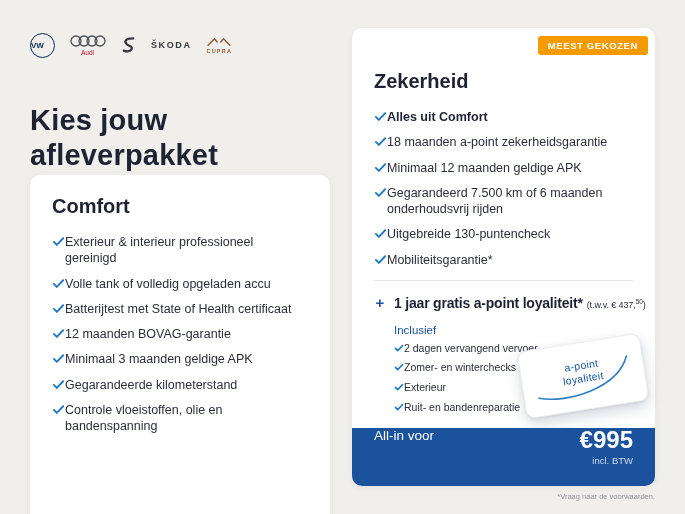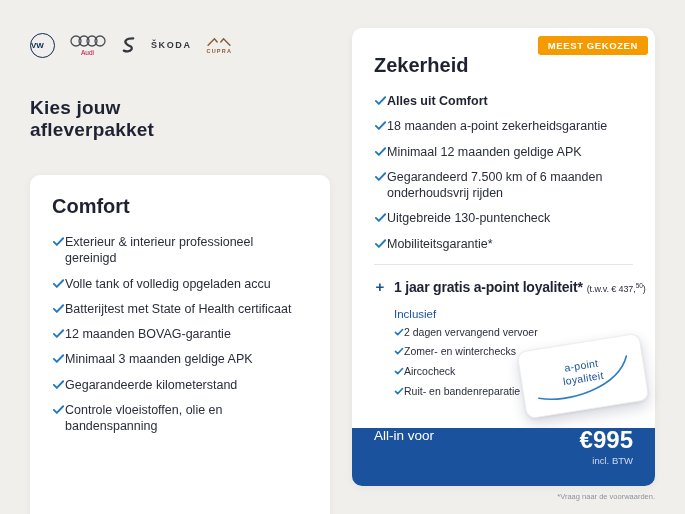--- a/index.html
+++ b/index.html
@@ -8,28 +8,28 @@
     font-family:"Liberation Sans",sans-serif;overflow:hidden;color:#23283a;
   }
   
   .brands{position:absolute;left:30px;top:30px;display:flex;align-items:center;gap:15px;height:30px;}
   .vw-logo{width:23px;height:23px;border:1.6px solid #0c2a55;border-radius:50%;
     display:flex;align-items:center;justify-content:flex-start;font-size:8px;font-weight:bold;color:#0c2a55;}
   .brand{display:flex;flex-direction:column;align-items:center;gap:1px;}
   .skoda-logo{font-size:9px;font-weight:bold;letter-spacing:1.6px;color:#34373d;}
   .cupra-label{font-size:5.5px;font-weight:bold;letter-spacing:1.2px;color:#8c5a33;}
   
-  .headline{position:absolute;left:30px;top:84px;font-size:19px;line-height:1.18;font-weight:bold;color:#1e2233;letter-spacing:.2px;}
+  .headline{position:absolute;left:30px;top:84px;font-size:29px;line-height:1.18;font-weight:bold;color:#1e2233;letter-spacing:.2px;}
   .headline span{display:block;}
   
   .card{position:absolute;background:#fff;border-radius:10px;box-shadow:0 2px 8px rgba(20,30,60,.05);box-sizing:border-box;}
   .card-comfort{left:30px;top:175px;width:300px;height:391px;padding:20px 22px;}
   .card-zekerheid{left:352px;top:28px;width:303px;height:458px;padding:14px 22px 0;}
   .card-title{font-size:20px;font-weight:bold;color:#1e2233;margin:0;}
-  .card-zekerheid .card-title{margin-top:12px;}
+  .card-zekerheid .card-title{margin-top:28px;}
   
   .checklist{list-style:none;margin:16px 0 0;padding:0;}
   .checklist li{display:flex;margin-bottom:9px;font-size:12.5px;line-height:1.3;color:#2a2e3a;}
   .checklist .check{flex:0 0 13px;margin-top:1px;}
   .checklist li.bold span{font-weight:bold;color:#1e2233;}
   .checklist--sm{margin:6px 0 0 20px;width:160px;}
   .checklist--sm li{font-size:10.5px;margin-bottom:6px;}
   .checklist--sm .check{flex:0 0 10px;margin-top:1px;}
   
   .price-block{position:absolute;right:22px;bottom:14px;text-align:right;}
@@ -214,21 +214,21 @@
       <li>
         <svg class="check" width="10" height="10" viewBox="0 0 14 14">
             <path d="M2 7.5l3.2 3.2L12 3.5" fill="none" stroke="#1f78c1" stroke-width="2.2" stroke-linecap="round" stroke-linejoin="round"></path>
           </svg>
         <span>Zomer- en winterchecks</span>
       </li>
       <li>
         <svg class="check" width="10" height="10" viewBox="0 0 14 14">
             <path d="M2 7.5l3.2 3.2L12 3.5" fill="none" stroke="#1f78c1" stroke-width="2.2" stroke-linecap="round" stroke-linejoin="round"></path>
           </svg>
-        <span>Aircocheck</span>
+        <span>Exterieur</span>
       </li>
       <li>
         <svg class="check" width="10" height="10" viewBox="0 0 14 14">
             <path d="M2 7.5l3.2 3.2L12 3.5" fill="none" stroke="#1f78c1" stroke-width="2.2" stroke-linecap="round" stroke-linejoin="round"></path>
           </svg>
         <span>Ruit- en bandenreparatie</span>
       </li>
     </ul>
 
     <div class="loyalty-card">

